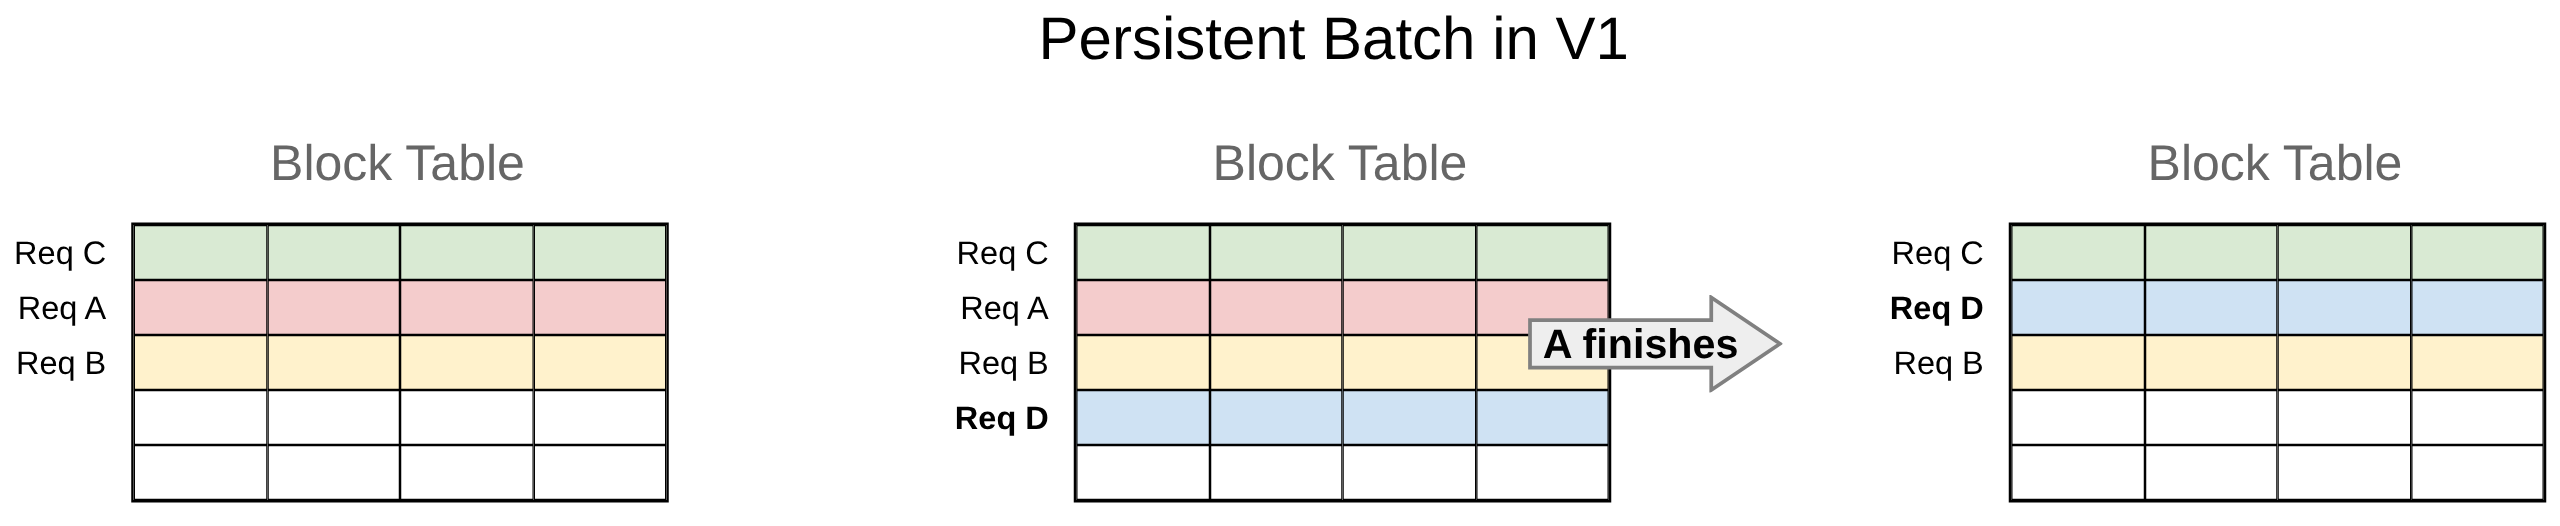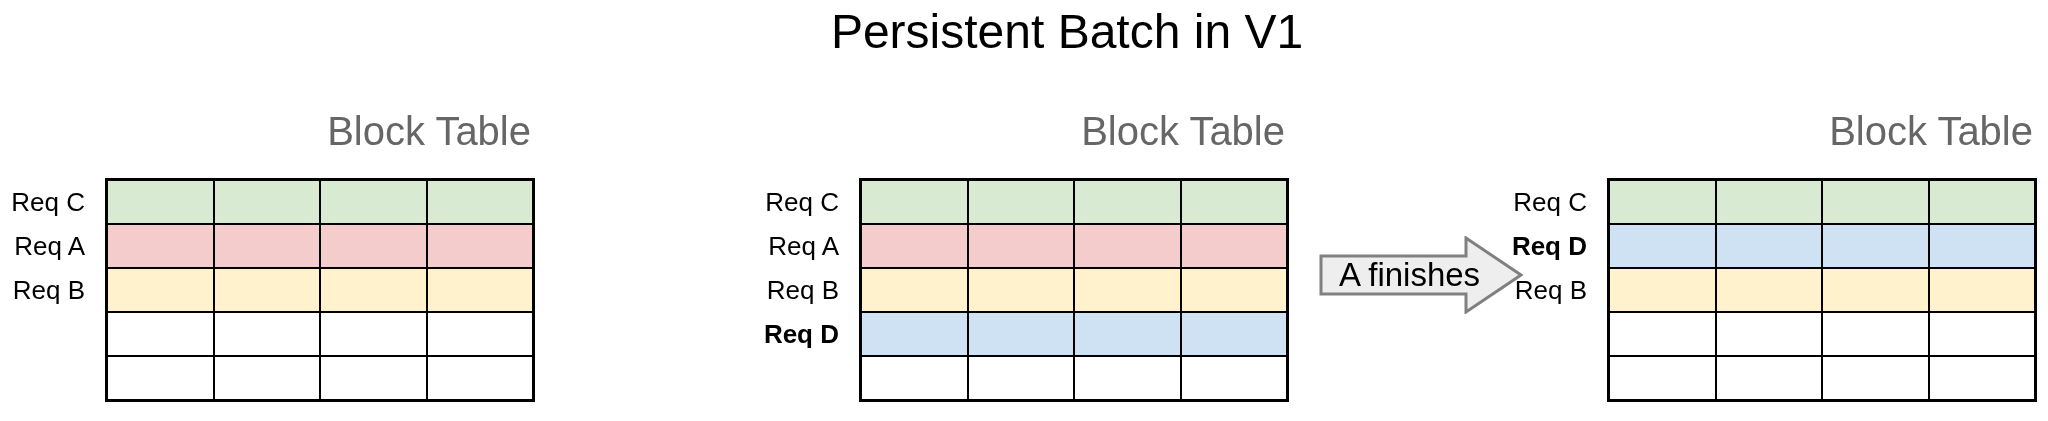--- a/index.html
+++ b/index.html
@@ -32,21 +32,21 @@
   }
   .tgroup-1 { left: 5px; }
   .tgroup-2 { left: 759px; }
   .tgroup-3 { left: 1507px; }
 
   .tbl-title {
     position: absolute;
     top: 14px;
     left: 100px;
     width: 426px;
-    text-align: right;
+    text-align: center;
     font-size: 40px;
     color: #666666;
     white-space: nowrap;
   }
 
   .tbl-body {
     position: absolute;
     top: 83px;
     left: 0;
     display: flex;
@@ -83,21 +83,21 @@
   .cell {
     border: 1px solid #000000;
     box-sizing: border-box;
   }
 
   .arrow {
     position: absolute;
     top: 236px;
   }
   .arrow-1 { left: 546px; width: 210px; height: 78px; }
-  .arrow-2 { left: 1319px; width: 204px; height: 78px; }
+  .arrow-2 { left: 1222px; width: 204px; height: 78px; font-weight: bold; }
   .arrow svg { display: block; }
   .arrow-label {
     position: absolute;
     top: 0; left: 0; right: 0;
     height: 78px;
     display: flex;
     align-items: center;
     justify-content: center;
     padding: 0 35px 0 12px;
     font-size: 33px;

